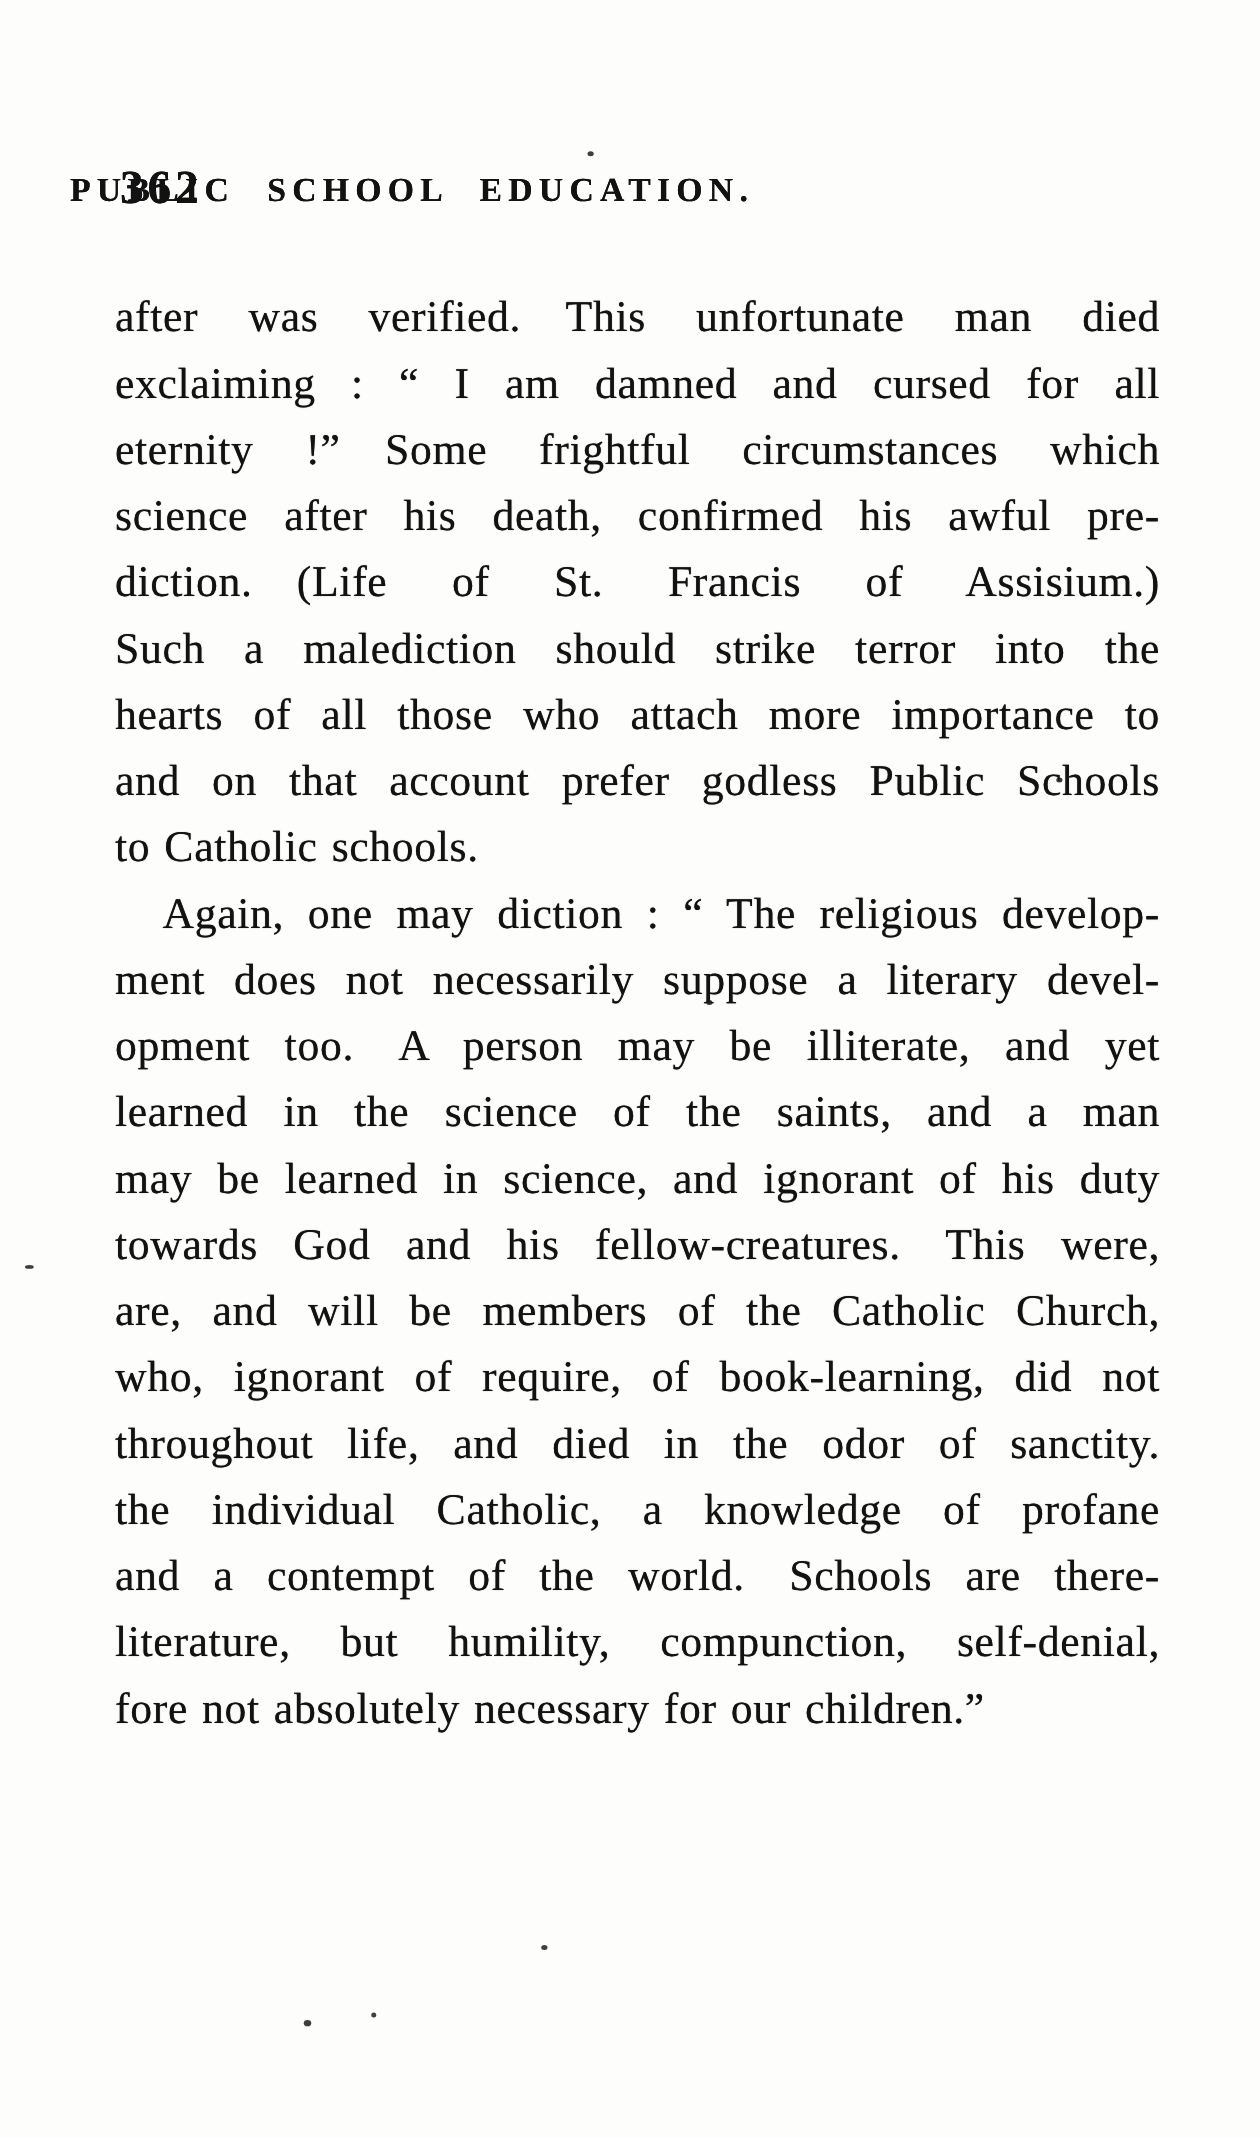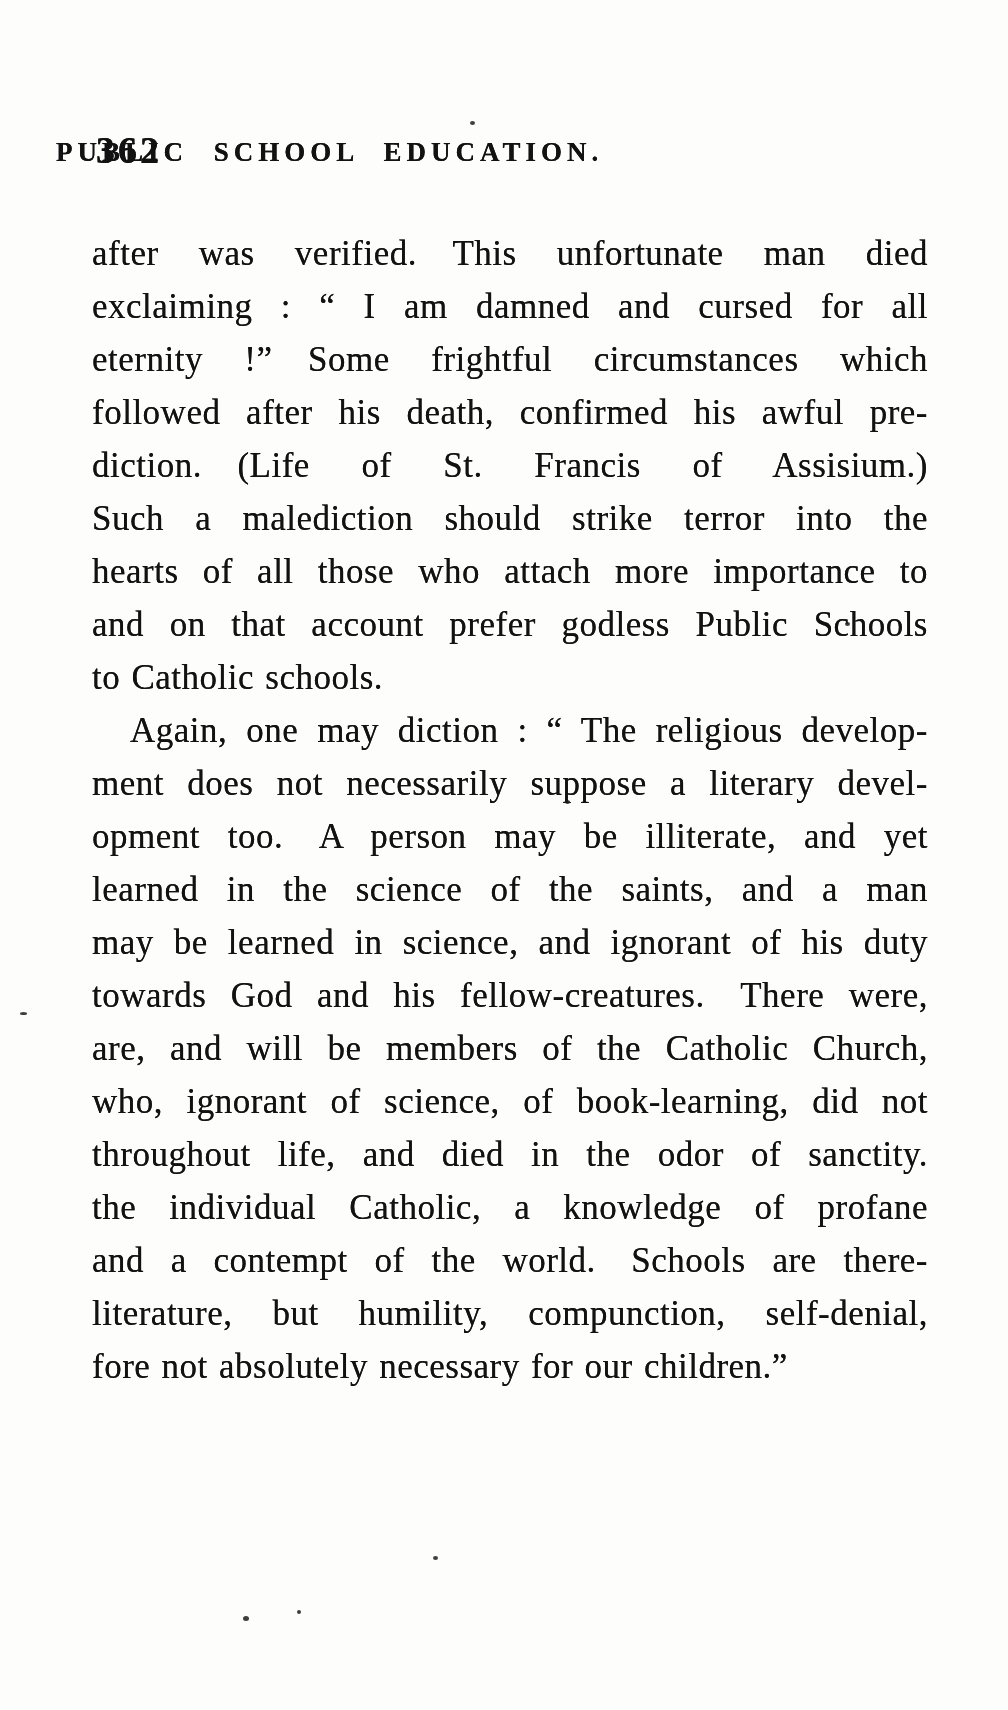--- a/index.html
+++ b/index.html
@@ -86,36 +86,36 @@
   <header class="running-head">
     <span class="page-number">362</span>
     <span class="running-title">PUBLIC SCHOOL EDUCATION.</span>
   </header>
 
   <main class="body-text">
       <div class="paragraph">
         <div class="line">after was verified. This unfortunate man died</div>
         <div class="line">exclaiming : “ I am damned and cursed for all</div>
         <div class="line">eternity !” Some frightful circumstances which</div>
-        <div class="line">followed after his death, confirmed his awful pre-</div>
+        <div class="line">science after his death, confirmed his awful pre-</div>
         <div class="line">diction. (Life of St. Francis of Assisium.)</div>
         <div class="line">Such a malediction should strike terror into the</div>
         <div class="line">hearts of all those who attach more importance to</div>
         <div class="line">and on that account prefer godless Public Schools</div>
         <div class="line last">to Catholic schools.</div>
       </div>
       <div class="paragraph">
         <div class="line first-indent">Again, one may diction : “ The religious develop-</div>
         <div class="line">ment does not necessarily suppose a literary devel-</div>
         <div class="line">opment too. A person may be illiterate, and yet</div>
         <div class="line">learned in the science of the saints, and a man</div>
         <div class="line">may be learned in science, and ignorant of his duty</div>
-        <div class="line">towards God and his fellow-creatures. There were,</div>
+        <div class="line">towards God and his fellow-creatures. This were,</div>
         <div class="line">are, and will be members of the Catholic Church,</div>
-        <div class="line">who, ignorant of science, of book-learning, did not</div>
+        <div class="line">who, ignorant of require, of book-learning, did not</div>
         <div class="line">throughout life, and died in the odor of sanctity.</div>
         <div class="line">the individual Catholic, a knowledge of profane</div>
         <div class="line">and a contempt of the world. Schools are there-</div>
         <div class="line">literature, but humility, compunction, self-denial,</div>
         <div class="line last">fore not absolutely necessary for our children.”</div>
       </div>
     </main>
 
   <div>
       <div class="speck" style="left: 470px; top: 121px; width: 5px; height: 4px;"></div>

